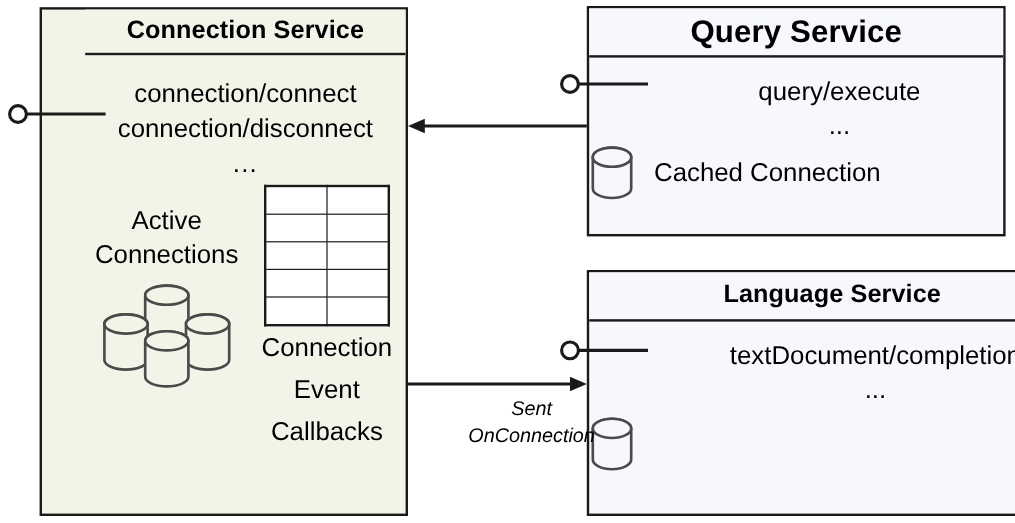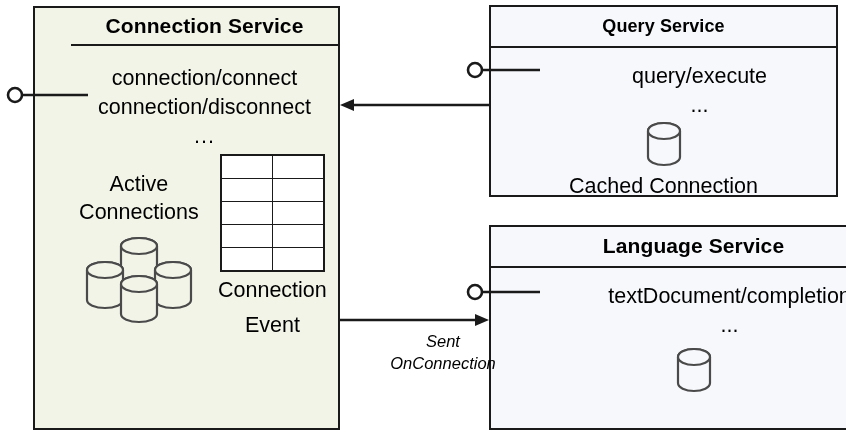--- a/index.html
+++ b/index.html
@@ -127,21 +127,21 @@
   #query-service {
     left: 489px;
     top: 5px;
     width: 349px;
     height: 192px;
     background: #F7F8FC;
   }
   #query-service .component-header {
     height: 41px;
     line-height: 38px;
-    font-size: 18px;
+    font-size: 26px;
     background: #F7F8FC;
   }
   #query-service .component-body { height: 147px; }
 
   #language-service {
     left: 489px;
     top: 225px;
     width: 409px;
     height: 205px;
     background: #F7F8FC;
@@ -164,24 +164,24 @@
     line-height: 29px;
     padding-left: 36px;
   }
   .svc-ops .op-line { white-space: nowrap; }
 
   .svc-resource {
     position: absolute;
     left: 0;
     width: 100%;
     display: flex;
-    flex-direction: column;
+    flex-direction: row;
     align-items: center;
     justify-content: flex-start;
-    gap: 4px;
+    gap: 16px;
   }
   #query-service .svc-resource { top: 72px; }
   #language-service .svc-resource { top: 78px; }
   .svc-resource-label {
     font-size: 21.5px;
     line-height: 29px;
     text-align: center;
   }
 
   
@@ -266,20 +266,21 @@
               <td></td>
             </tr>
             <tr>
               <td></td>
               <td></td>
             </tr>
           </tbody>
             </table>
           <div class="grid-caption">Connection</div>
           <div class="grid-caption">Event</div>
+          <div class="grid-caption">Callbacks</div>
         </div>
 
       </div>
     </div>
   </div>
 
   <div class="component-box" id="query-service">
 
     <div class="component-header">Query Service</div>
 

